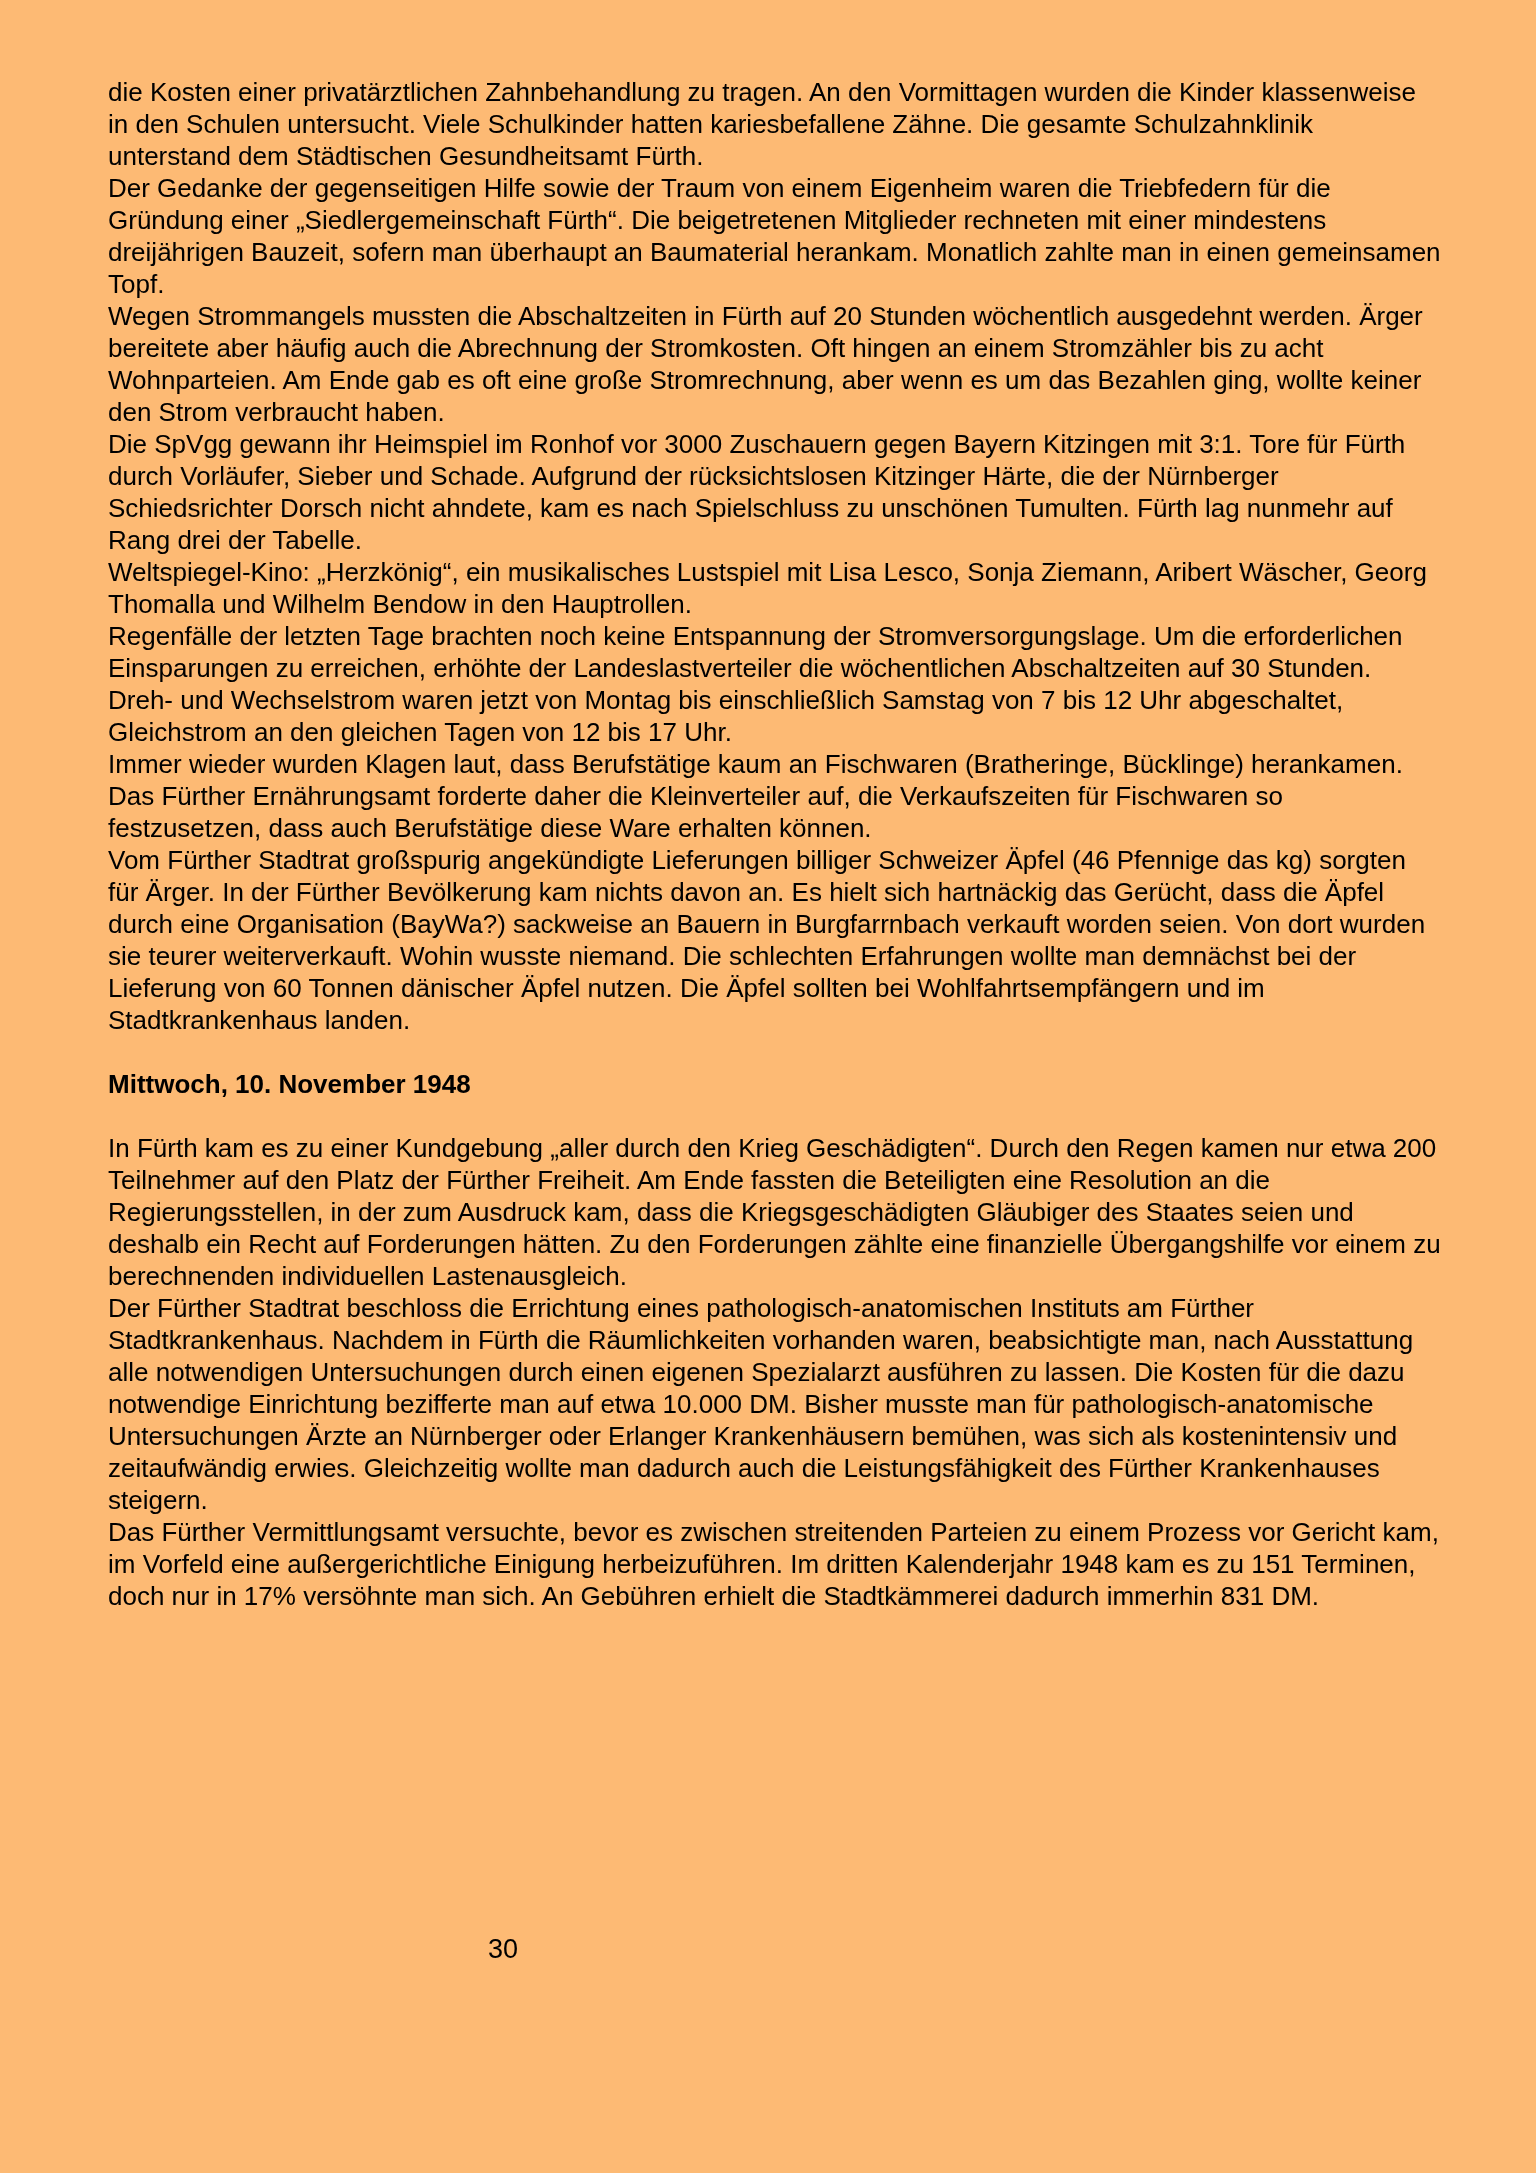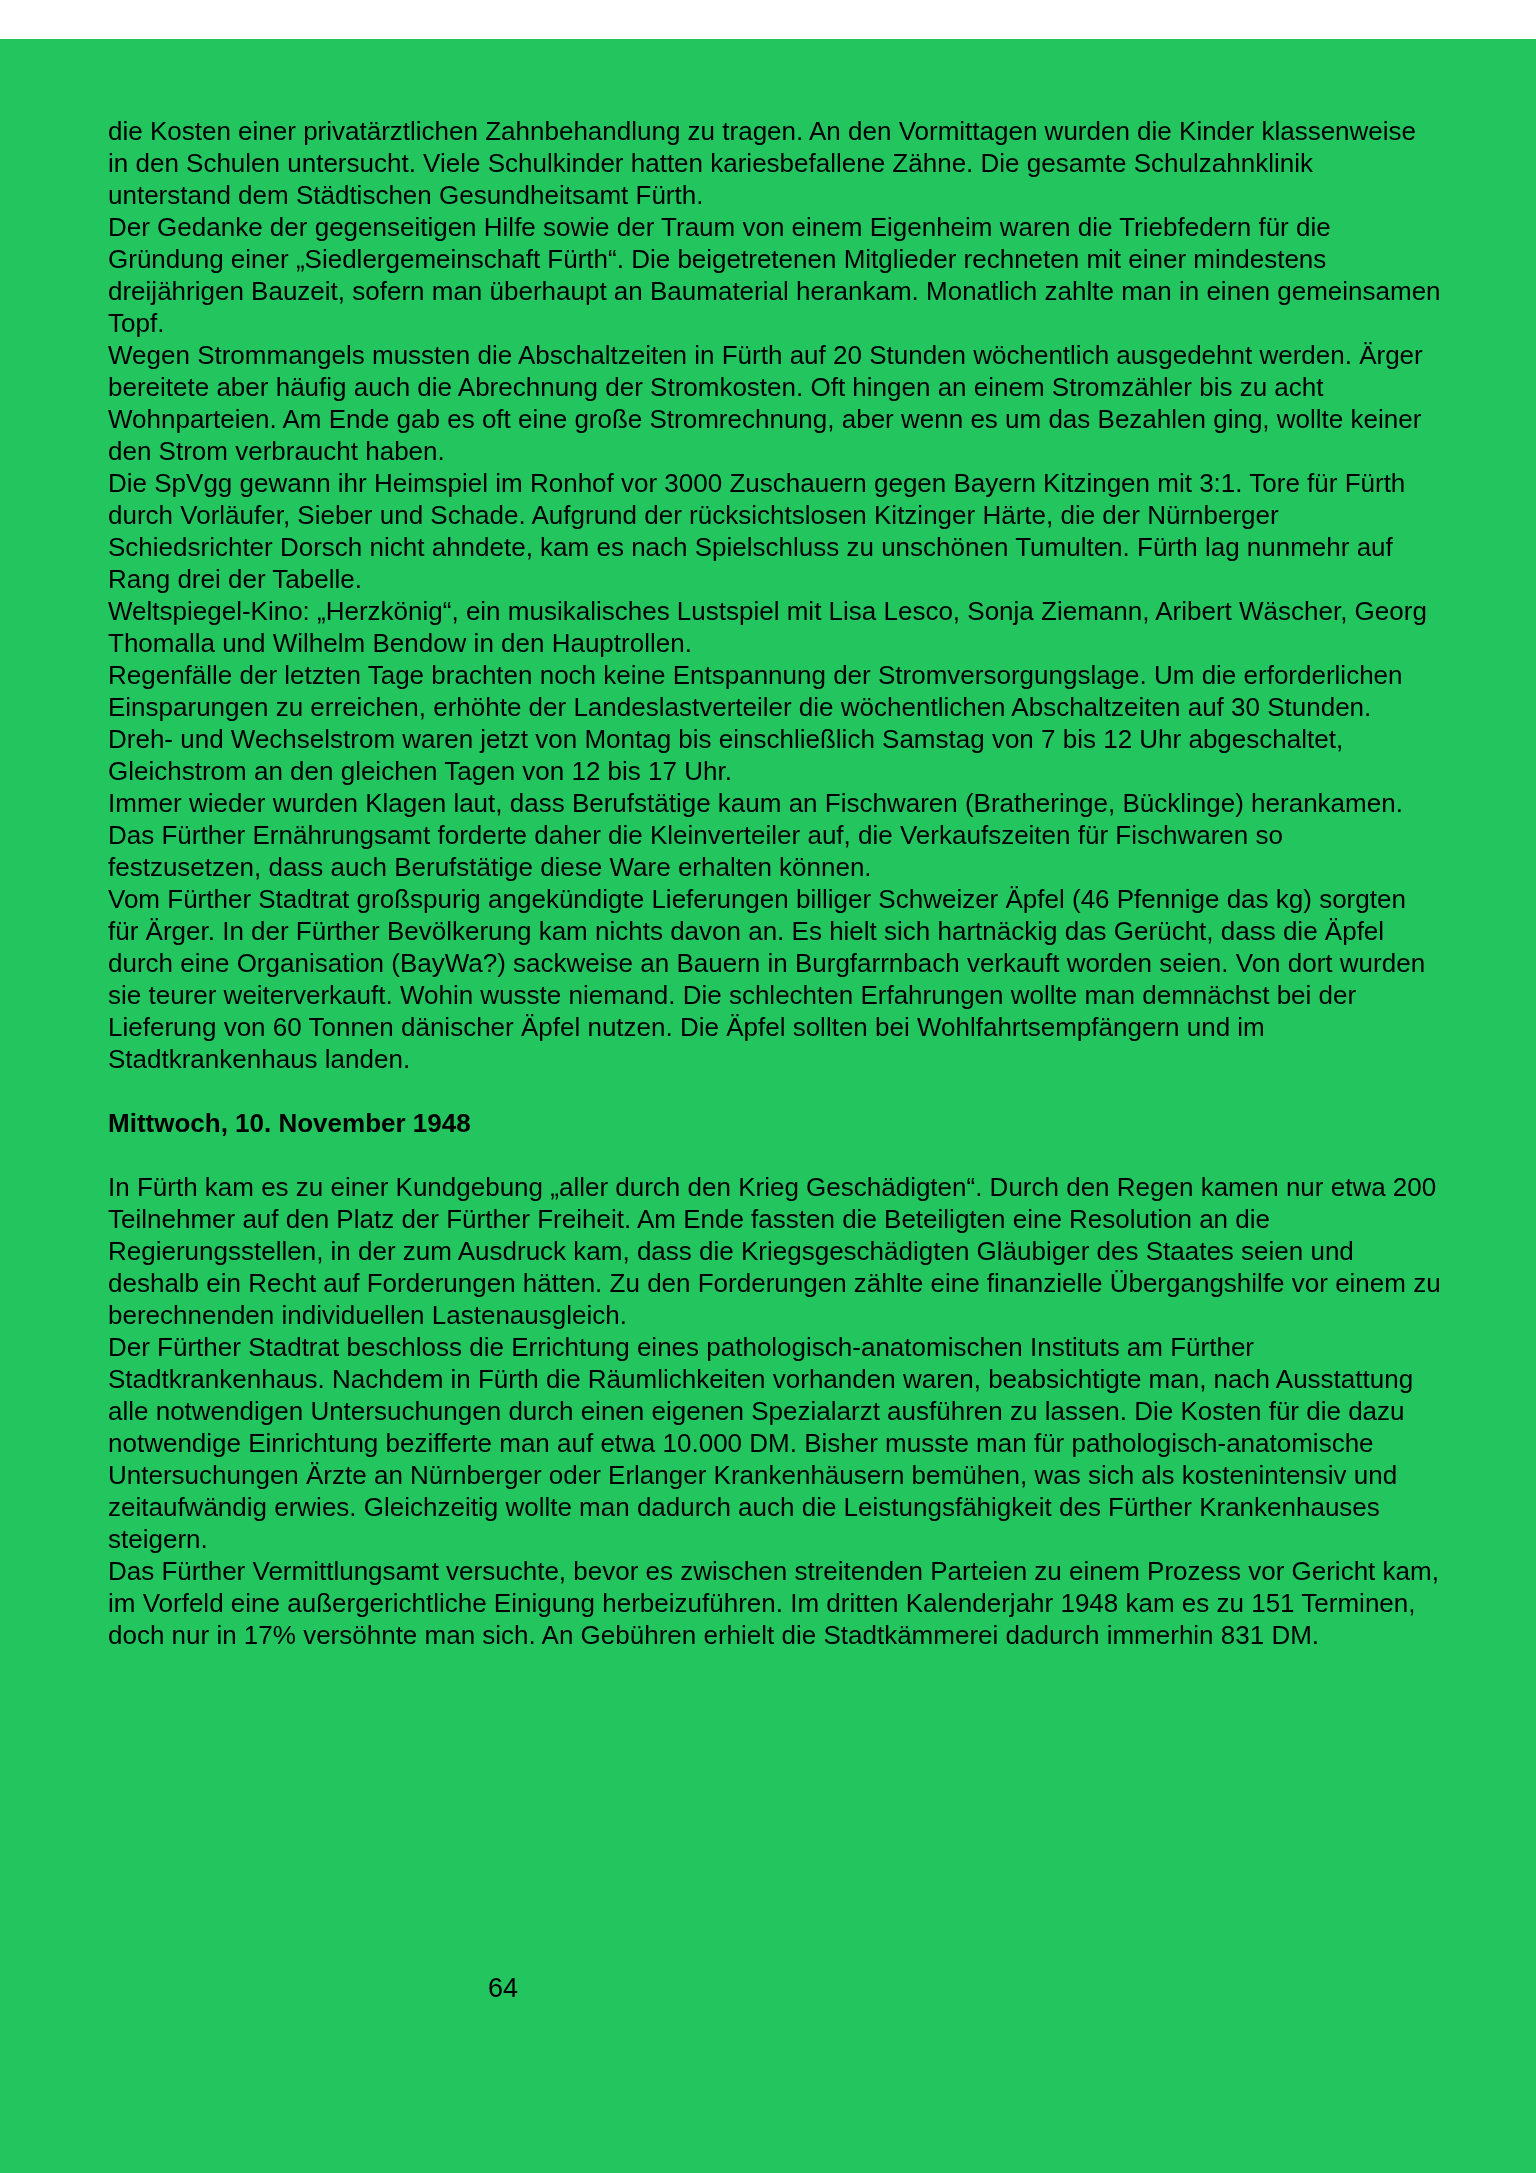--- a/index.html
+++ b/index.html
@@ -11,22 +11,21 @@
     height: 2173px;
     background: #ffffff;
     color: #000000;
     font-family: "Liberation Sans", sans-serif;
     position: relative;
     overflow: hidden;
   }
   .page {
     position: absolute;
     inset: 0;
-    background: #22c55e;
-    margin-top: 39px;
+    background: #fdba74;
   }
   .text-block {
     position: absolute;
     top: 76px;
     left: 108px;
     width: 1334px;
     font-size: 26px;
     line-height: 32px;
     text-align: left;
   }
@@ -68,15 +67,15 @@
     <p class="para">Immer wieder wurden Klagen laut, dass Berufstätige kaum an Fischwaren (Bratheringe, Bücklinge) herankamen. Das Fürther Ernährungsamt forderte daher die Kleinverteiler auf, die Verkaufszeiten für Fischwaren so festzusetzen, dass auch Berufstätige diese Ware erhalten können.</p>
     <p class="para">Vom Fürther Stadtrat großspurig angekündigte Lieferungen billiger Schweizer Äpfel (46 Pfennige das kg) sorgten für Ärger. In der Fürther Bevölkerung kam nichts davon an. Es hielt sich hartnäckig das Gerücht, dass die Äpfel durch eine Organisation (BayWa?) sackweise an Bauern in Burgfarrnbach verkauft worden seien. Von dort wurden sie teurer weiterverkauft. Wohin wusste niemand. Die schlechten Erfahrungen wollte man demnächst bei der Lieferung von 60 Tonnen dänischer Äpfel nutzen. Die Äpfel sollten bei Wohlfahrtsempfängern und im Stadtkrankenhaus landen.</p>
 
     <h2 class="heading">Mittwoch, 10. November 1948</h2>
     <p class="para">In Fürth kam es zu einer Kundgebung „aller durch den Krieg Geschädigten“. Durch den Regen kamen nur etwa 200 Teilnehmer auf den Platz der Fürther Freiheit. Am Ende fassten die Beteiligten eine Resolution an die Regierungsstellen, in der zum Ausdruck kam, dass die Kriegsgeschädigten Gläubiger des Staates seien und deshalb ein Recht auf Forderungen hätten. Zu den Forderungen zählte eine finanzielle Übergangshilfe vor einem zu berechnenden individuellen Lastenausgleich.</p>
     <p class="para">Der Fürther Stadtrat beschloss die Errichtung eines pathologisch-anatomischen Instituts am Fürther Stadtkrankenhaus. Nachdem in Fürth die Räumlichkeiten vorhanden waren, beabsichtigte man, nach Ausstattung alle notwendigen Untersuchungen durch einen eigenen Spezialarzt ausführen zu lassen. Die Kosten für die dazu notwendige Einrichtung bezifferte man auf etwa 10.000 DM. Bisher musste man für pathologisch-anatomische Untersuchungen Ärzte an Nürnberger oder Erlanger Krankenhäusern bemühen, was sich als kostenintensiv und zeitaufwändig erwies. Gleichzeitig wollte man dadurch auch die Leistungsfähigkeit des Fürther Krankenhauses steigern.</p>
     <p class="para">Das Fürther Vermittlungsamt versuchte, bevor es zwischen streitenden Parteien zu einem Prozess vor Gericht kam, im Vorfeld eine außergerichtliche Einigung herbeizuführen. Im dritten Kalenderjahr 1948 kam es zu 151 Terminen, doch nur in 17% versöhnte man sich. An Gebühren erhielt die Stadtkämmerei dadurch immerhin 831 DM.</p>
 
   </div>
 
-  <div class="page-number">64</div>
+  <div class="page-number">30</div>
 
 </div>
 
 </body></html>

